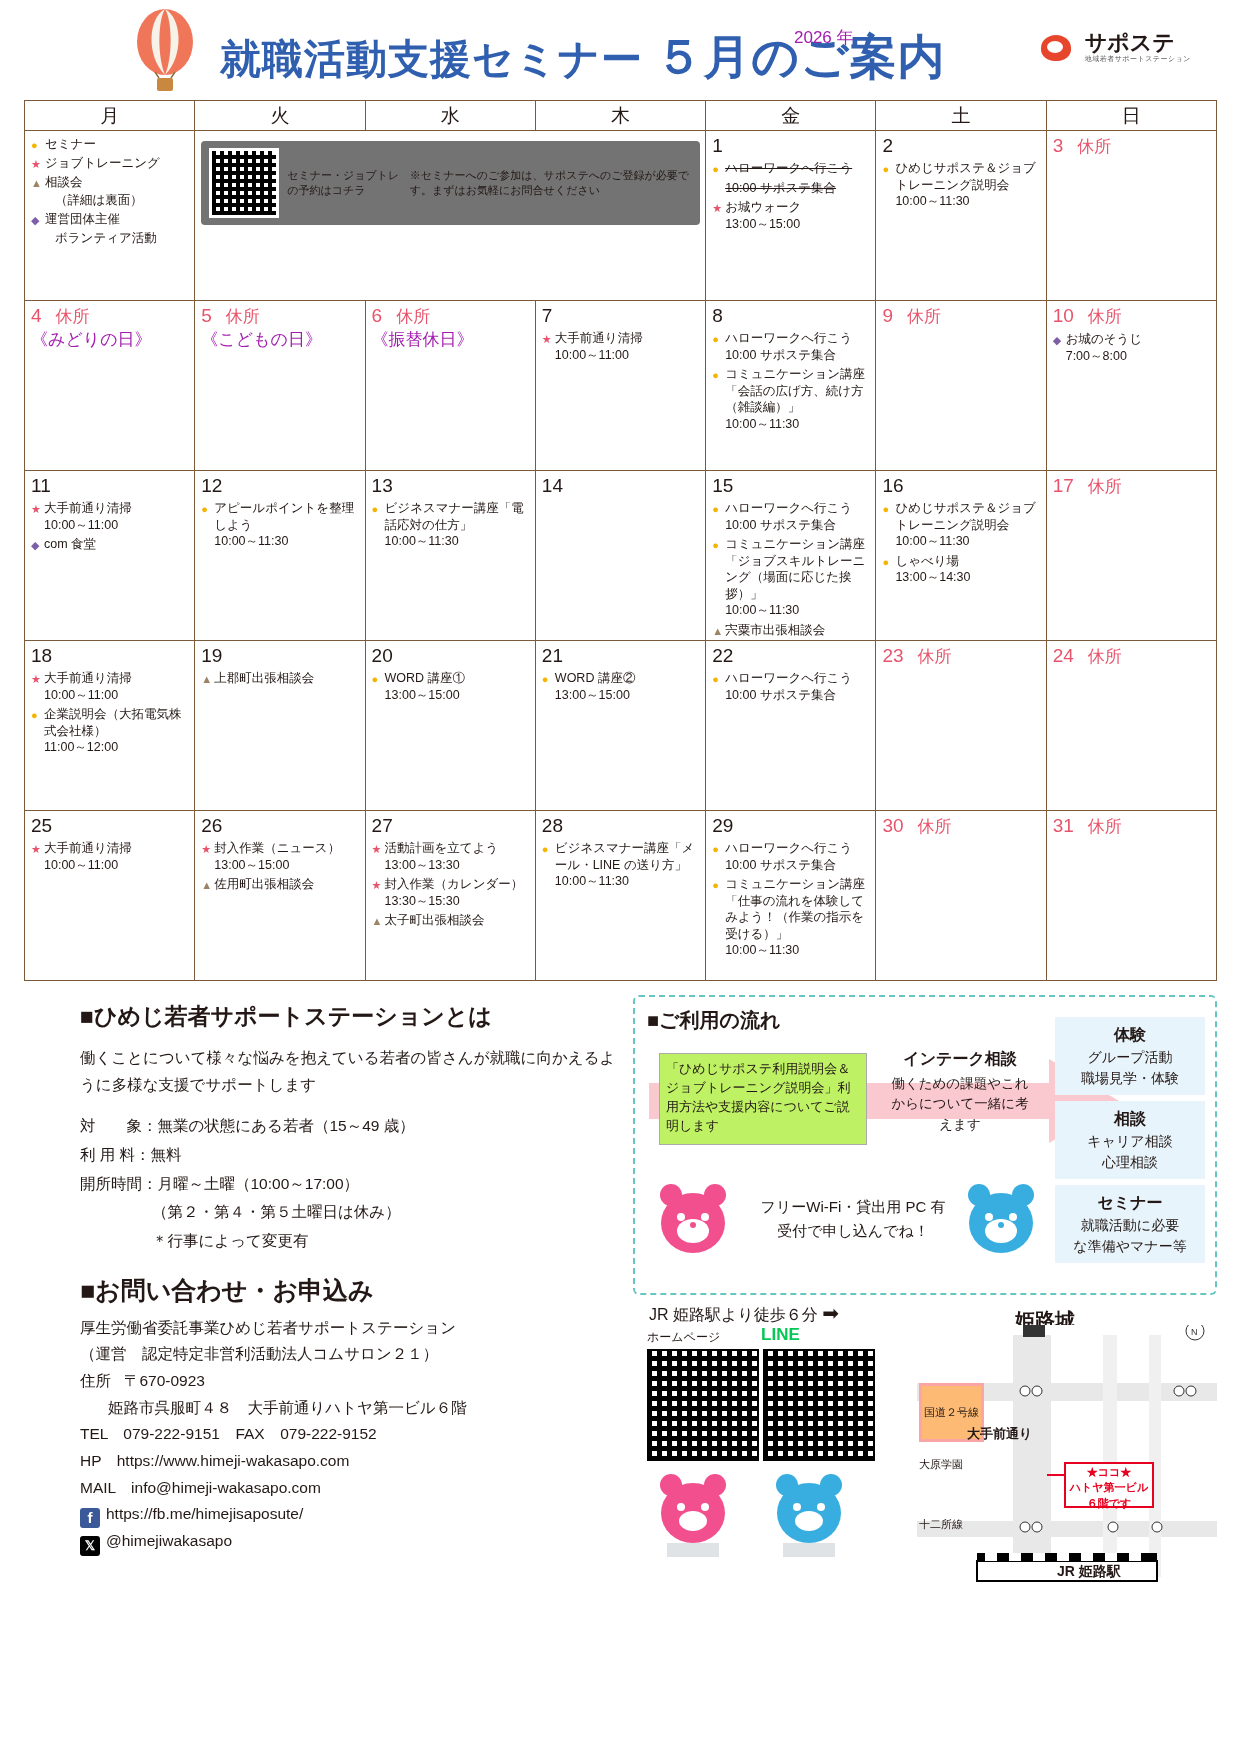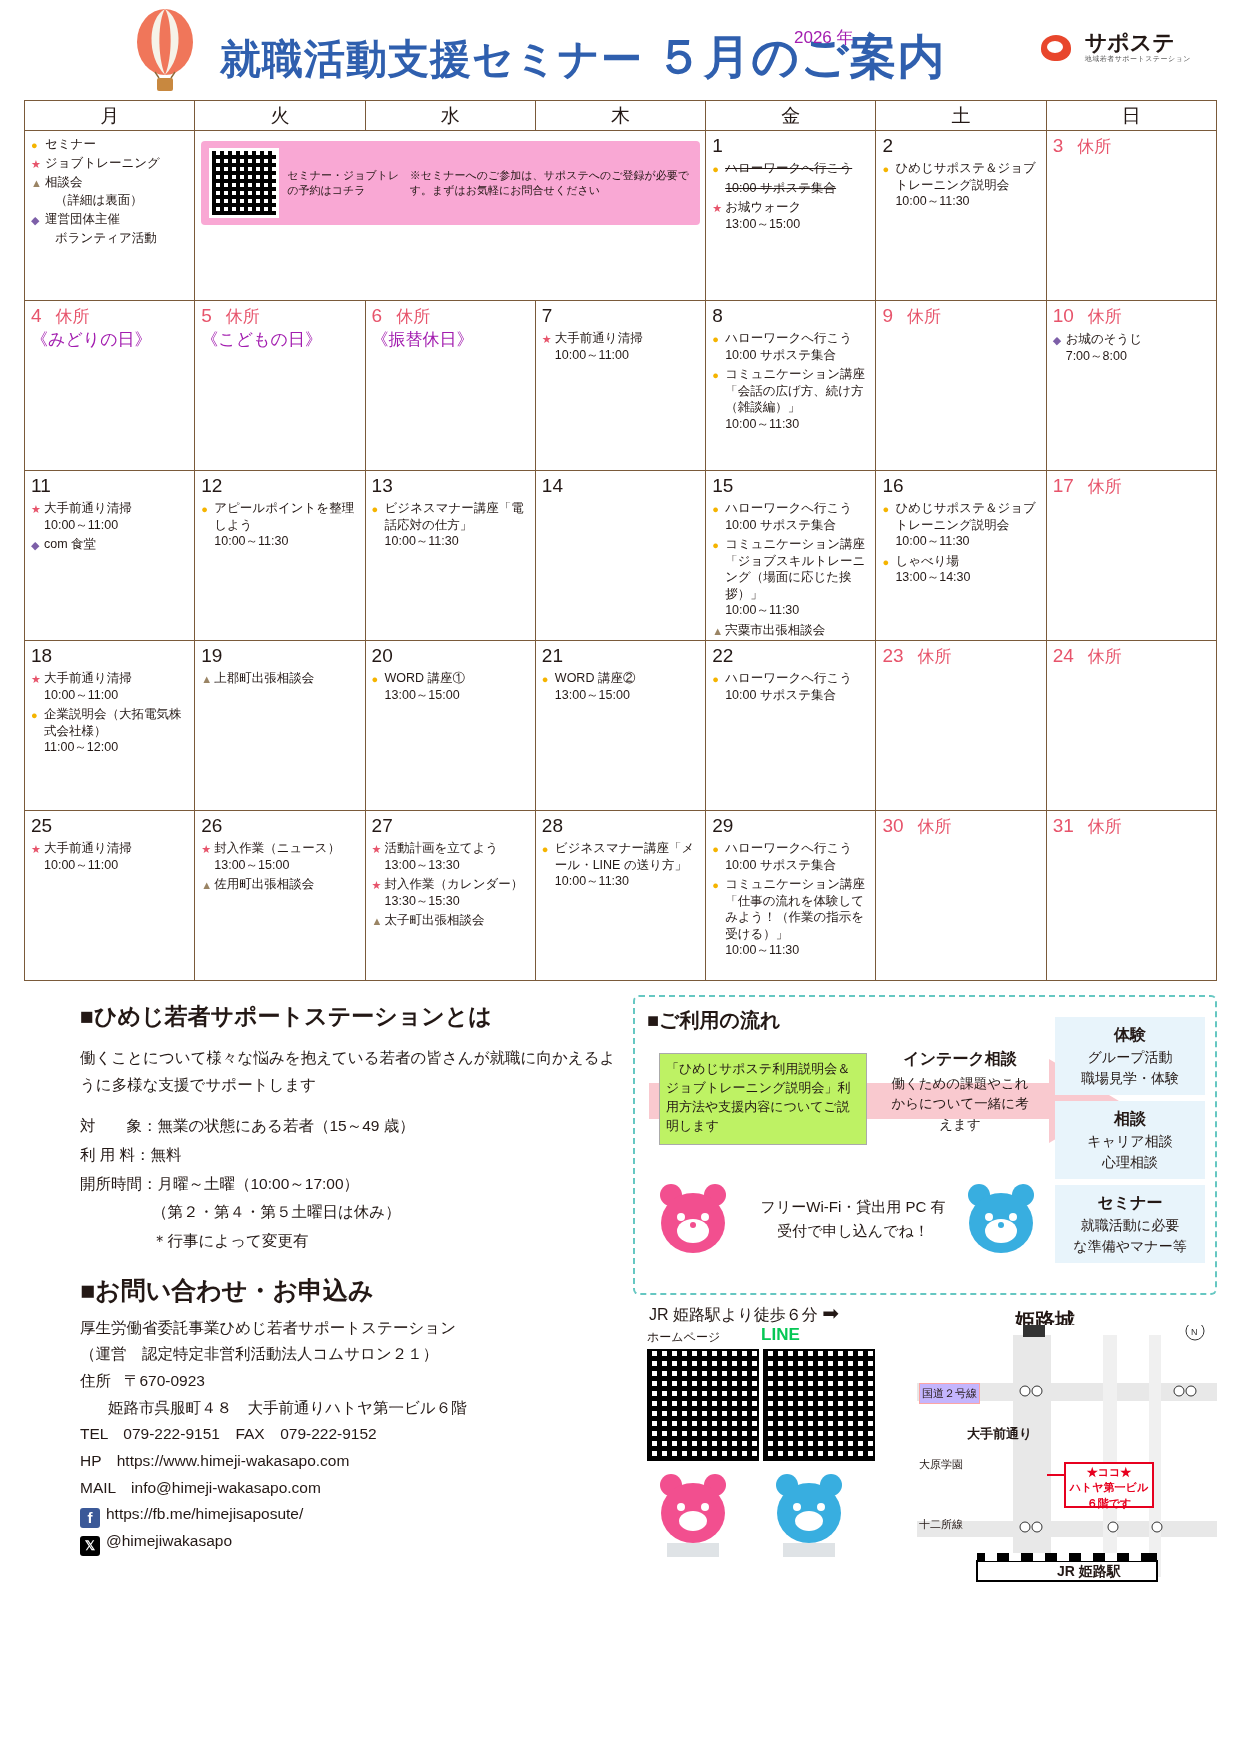--- a/index.html
+++ b/index.html
@@ -57,21 +57,21 @@
   .bullet { position:absolute; left:0; top:2px; font-size:11px; }
   .b-yellow { color:#f5b400; }
   .b-star { color:#e7546b; }
   .b-tri { color:#9a8464; }
   .b-dia { color:#7d5fa8; }
   .strike { text-decoration:line-through; }
   .legend { font-size:12.5px; line-height:1.5; }
   .legend div { position:relative; padding-left:14px; }
   .legend .ind { padding-left:24px; }
   .qrbox {
-    background:#f9a8d4; border-radius:4px; padding:7px 8px;
+    background:#737373; border-radius:4px; padding:7px 8px;
     display:flex; align-items:center; gap:8px; margin-top:6px;
   }
   .qr { width:70px; height:70px; background:
      repeating-linear-gradient(0deg,#000 0 4px,#fff 4px 8px),
      repeating-linear-gradient(90deg,#000 0 4px,rgba(255,255,255,0) 4px 8px);
      background-blend-mode:multiply; border:3px solid #fff; flex:0 0 auto;}
   .qrtxt { font-size:11px; line-height:1.4; }
   .qrnote { font-size:11px; line-height:1.4; }
 
   
@@ -444,21 +444,21 @@
             <rect x="60" y="236" width="180" height="20" fill="#fff" stroke="#000" stroke-width="2"></rect>
             <rect x="60" y="228" width="180" height="8" fill="#000"></rect>
             <rect x="68" y="228" width="12" height="8" fill="#fff"></rect>
             <rect x="92" y="228" width="12" height="8" fill="#fff"></rect>
             <rect x="116" y="228" width="12" height="8" fill="#fff"></rect>
             <rect x="140" y="228" width="12" height="8" fill="#fff"></rect>
             <rect x="164" y="228" width="12" height="8" fill="#fff"></rect>
             <rect x="188" y="228" width="12" height="8" fill="#fff"></rect>
             <rect x="212" y="228" width="12" height="8" fill="#fff"></rect>
           </svg>
-          <div style="position:absolute;left:2px;top:58px;font-size:11px;background:#c4b5fd;border:1px solid #fca5a5;padding:2px 2px;">国道２号線</div>
+          <div style="position:absolute;left:2px;top:58px;font-size:11px;background:#fdba74;border:3px solid #fca5a5;padding:19px 2px;">国道２号線</div>
           <div style="position:absolute;left:50px;top:100px;font-size:13px;font-weight:bold;">大手前通り</div>
           <div style="position:absolute;left:2px;top:132px;font-size:11px;">大原学園</div>
           <div style="position:absolute;left:2px;top:192px;font-size:11px;">十二所線</div>
           <div style="position:absolute;left:150px;top:140px;width:84px;text-align:center;font-size:11px;line-height:1.4;color:#e7001f;font-weight:bold;">
             <div>★ココ★</div>
             <div>ハトヤ第一ビル</div>
             <div>６階です</div>
           </div>
           <div style="position:absolute;left:140px;top:238px;font-size:14px;font-weight:bold;">JR 姫路駅</div>
         </div>

